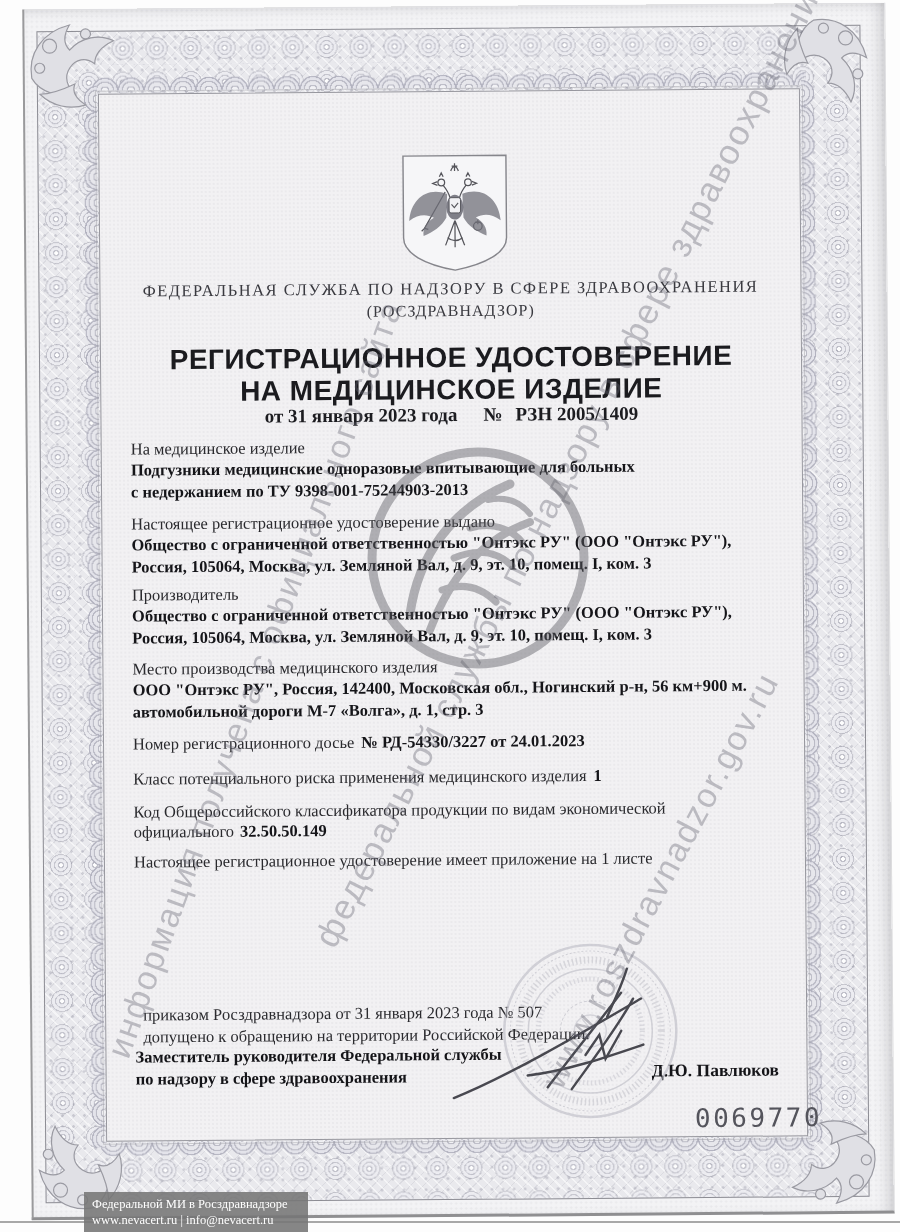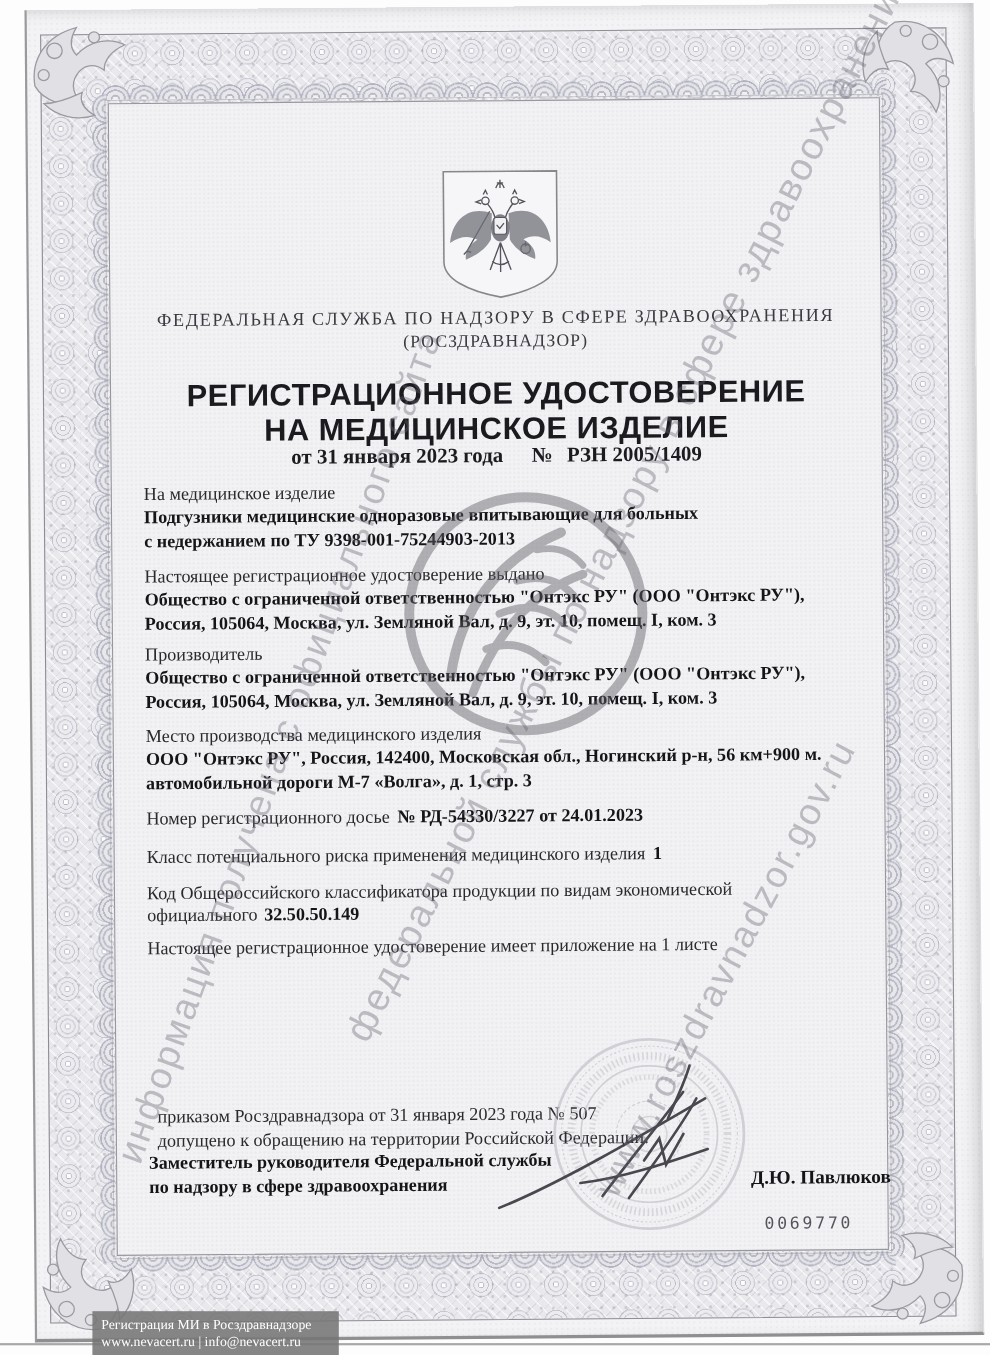--- a/index.html
+++ b/index.html
@@ -72,22 +72,22 @@
   .inline-val{font-weight:700;font-size:16.5px;color:#151519;}
   .f1{top:345px;} .f2{top:420px;} .f3{top:491px;} .f4{top:565px;}
   .dossier{top:640px;white-space:nowrap;}
   .risk{top:675px;white-space:nowrap;}
   .okved{top:708px;}
   .appendix{top:758px;font-size:16.5px;color:#2a2a2e;white-space:nowrap;}
   .res1{left:37px;top:911px;font-size:16.5px;color:#2b2b2f;white-space:nowrap;}
   .res2{left:37px;top:933px;font-size:16.5px;color:#2b2b2f;white-space:nowrap;}
   .pos1{left:29px;top:953px;font-weight:700;font-size:16.5px;color:#141418;white-space:nowrap;}
   .pos2{left:29px;top:975px;font-weight:700;font-size:16.5px;color:#141418;white-space:nowrap;}
-  .signer{left:545px;top:970px;font-weight:700;font-size:17.5px;color:#141418;white-space:nowrap;margin-left:31px;}
-  .formnum{left:588px;top:1013px;font-family:"DejaVu Sans Mono",monospace;font-size:15px;
+  .signer{left:545px;top:970px;font-weight:700;font-size:17.5px;color:#141418;white-space:nowrap;}
+  .formnum{left:588px;top:1013px;font-family:"DejaVu Sans Mono",monospace;font-size:26px;
     letter-spacing:2.5px;color:#54545c;text-align:center;}
 
   
   .stamp{position:absolute;left:458px;top:926px;width:200px;height:200px;z-index:3;opacity:.8;}
   .signature{position:absolute;left:403px;top:954px;width:250px;height:150px;z-index:4;}
 
   
   .wm{position:absolute;pointer-events:none;z-index:6;}
   .wm-diag{font-family:"Liberation Sans",sans-serif;color:rgba(100,100,112,.38);
     white-space:nowrap;text-align:center;letter-spacing:2px;line-height:1;}
@@ -303,18 +303,18 @@
         <path d="M96,120 C120,110 140,114 154,128" stroke-width="7"></path>
         <path d="M112,90 C134,84 152,90 164,104" stroke-width="7"></path>
         <path d="M84,152 C106,144 124,150 138,164" stroke-width="7"></path>
         <path d="M130,62 C148,58 162,64 172,76" stroke-width="6"></path>
       </g>
     </svg>
   </div>
 
 
   <div class="footer-box">
-    <div>Регистрация МИ в Росздравнадзоре</div>
+    <div>Федеральной МИ в Росздравнадзоре</div>
     <div>www.nevacert.ru | info@nevacert.ru</div>
   </div>
 
   <div class="scan-line"></div>
 </div>
 
 </body></html>

